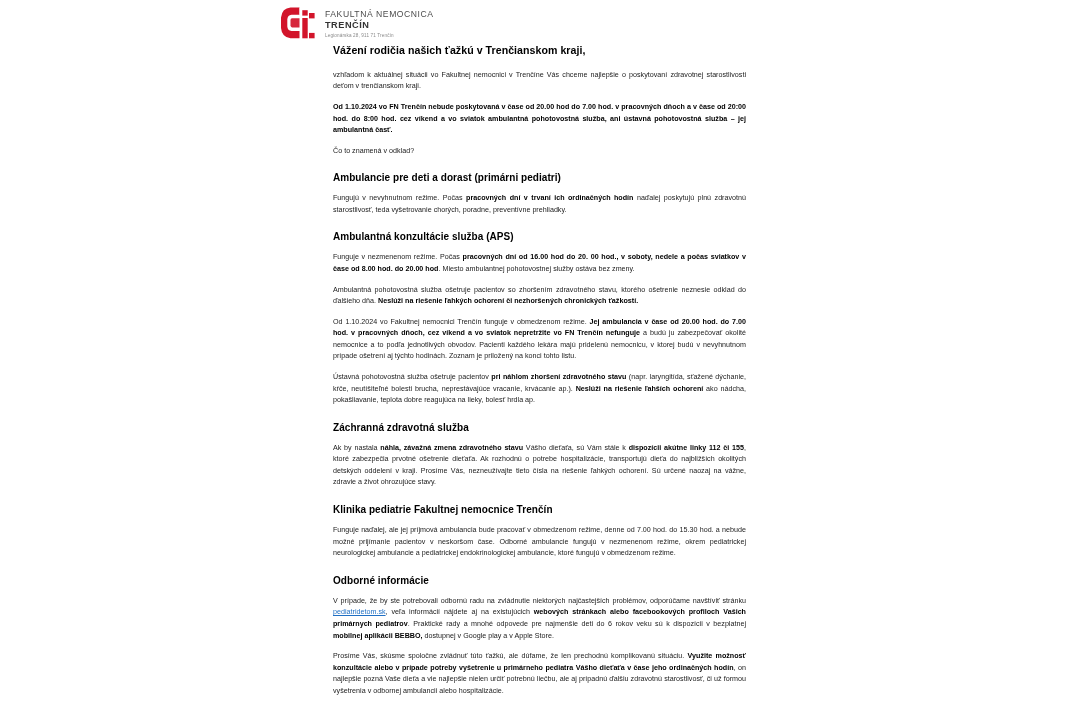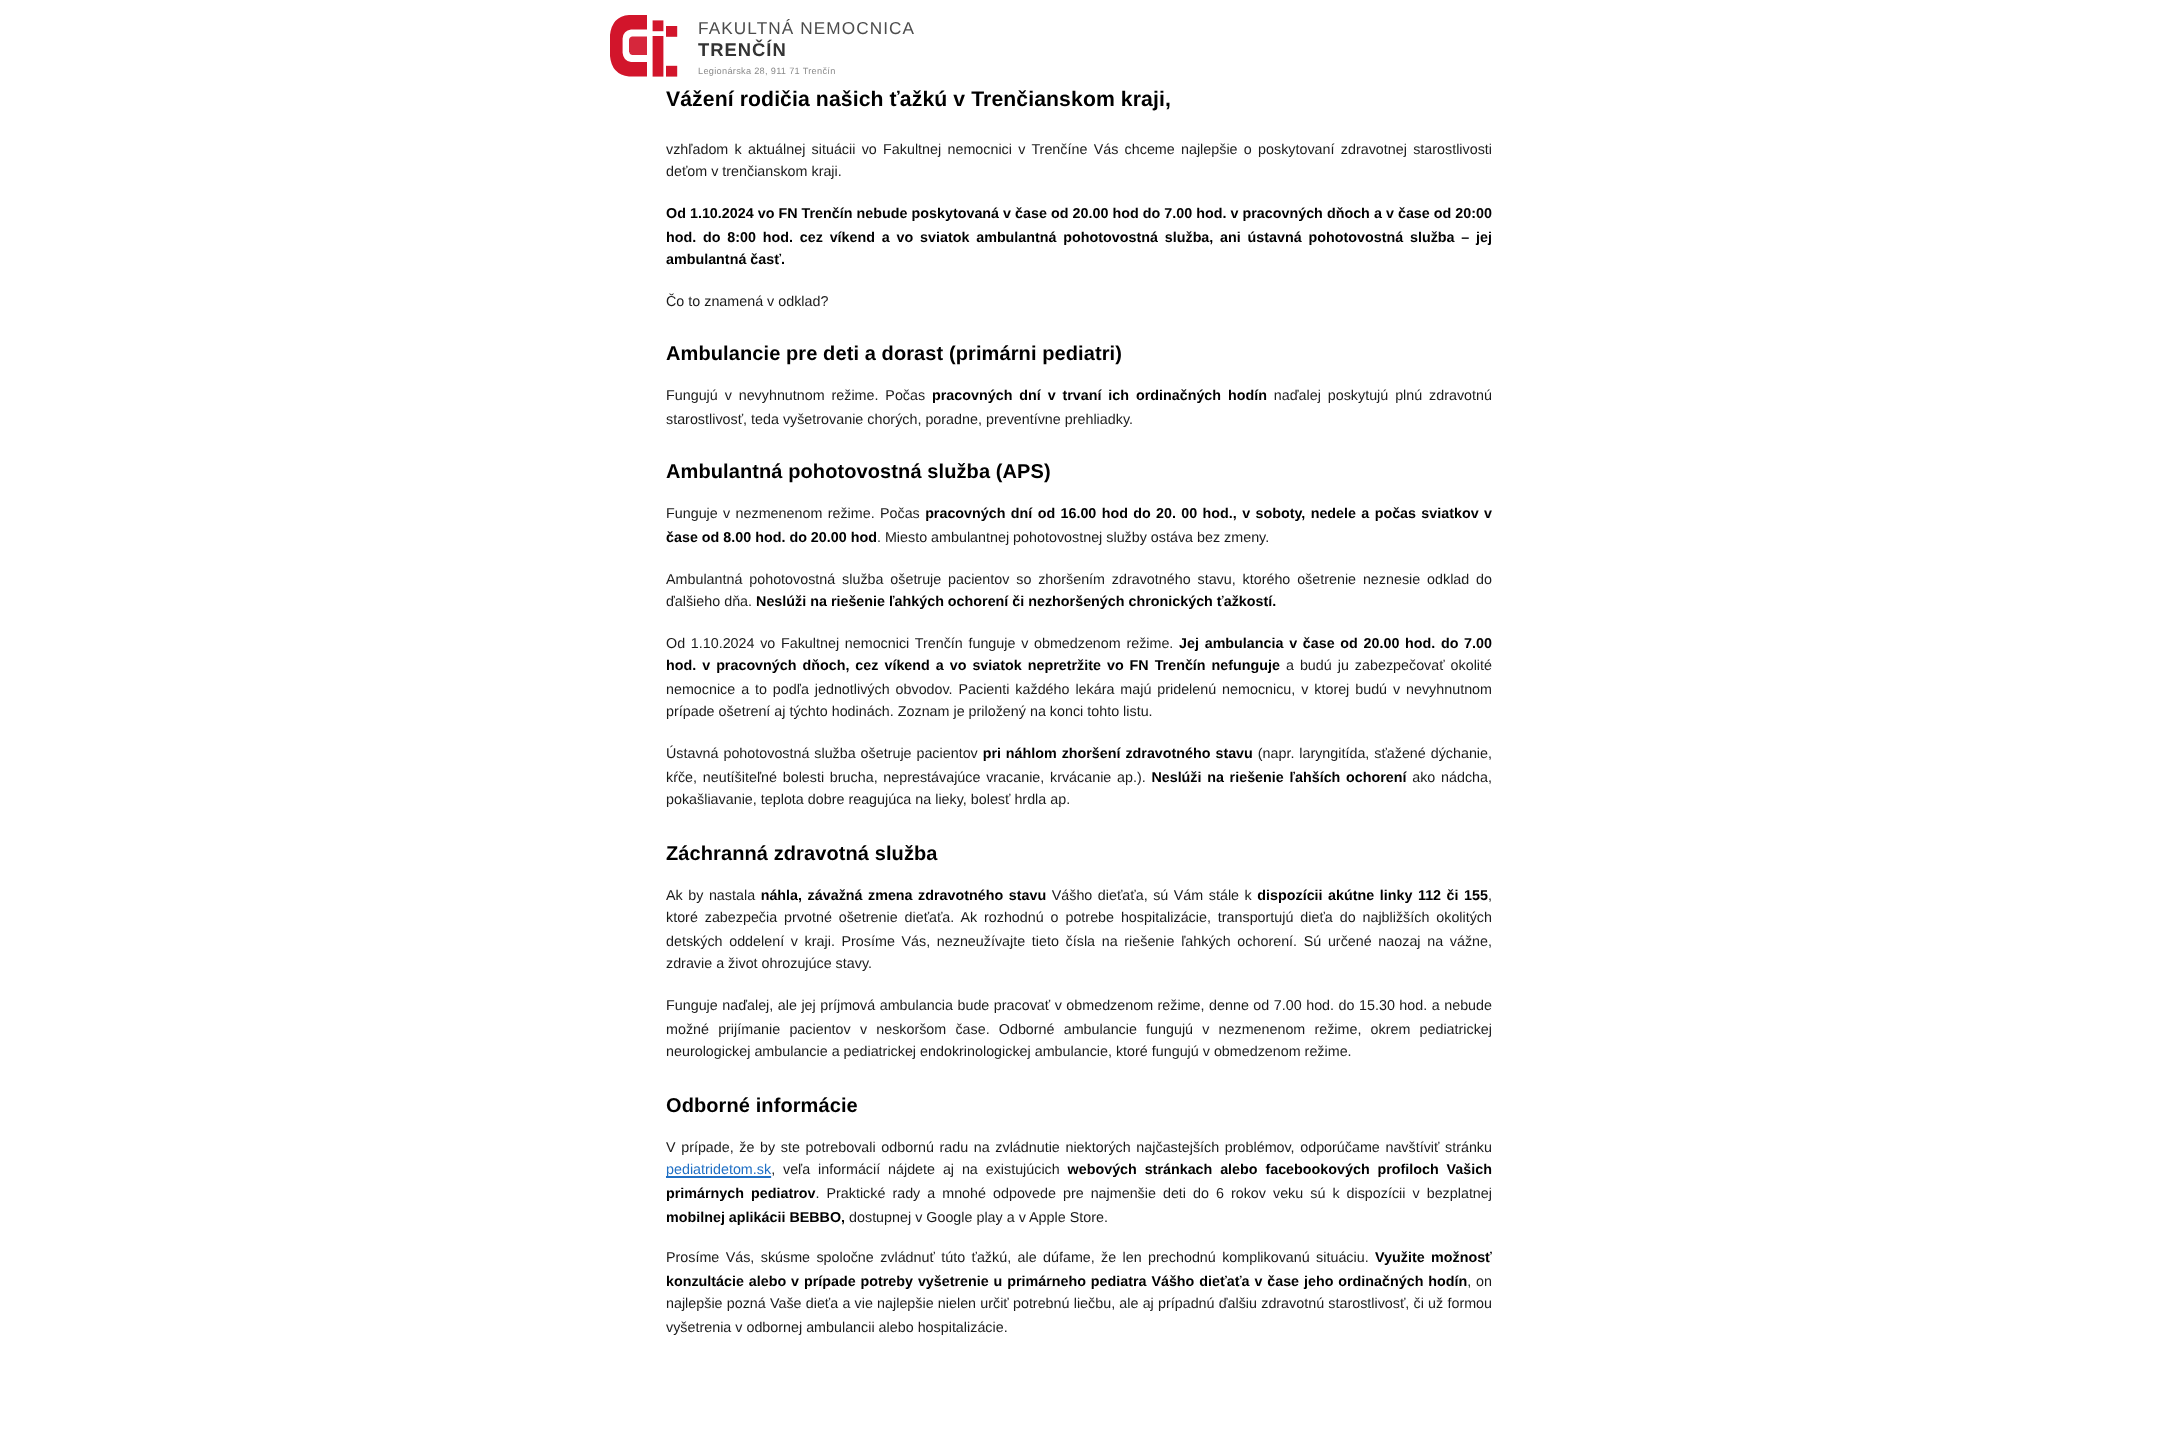--- a/index.html
+++ b/index.html
@@ -19,21 +19,21 @@
   .page {
     position: relative;
     width: 1080px;
     height: 720px;
     background: #ffffff;
   }
 
   
   .letterhead {
     position: absolute;
-    left: 304px;
+    left: 280px;
     top: 6px;
     display: flex;
     align-items: center;
     gap: 9px;
   }
   .logo-mark {
     width: 36px;
     height: 34px;
     flex: 0 0 auto;
     display: block;
@@ -145,27 +145,28 @@
 
     <p class="para">
       <b>Od 1.10.2024  vo  FN Trenčín nebude poskytovaná v čase od 20.00 hod do  7.00 hod. v pracovných dňoch a v čase od 20:00 hod. do 8:00 hod. cez víkend a vo sviatok  ambulantná pohotovostná služba, ani ústavná pohotovostná služba – jej ambulantná časť.</b>
     </p>
 
     <p class="para tight">Čo to znamená v odklad?</p>
 
     <div id="sections-host">
         <h2 class="section-heading">Ambulancie pre deti a dorast (primárni pediatri)</h2>
         <p class="para"><span>Fungujú v nevyhnutnom režime. Počas </span><b>pracovných dní v trvaní ich ordinačných hodín</b><span> naďalej poskytujú plnú zdravotnú starostlivosť, teda vyšetrovanie chorých, poradne, preventívne prehliadky.</span></p>
-        <h2 class="section-heading">Ambulantná pohotovostná služba (APS)</h2>
+        <h2 class="section-heading">Ambulantná konzultácie služba (APS)</h2>
         <p class="para"><span>Funguje v nezmenenom režime. Počas </span><b>pracovných dní  od 16.00 hod do  20. 00 hod., v soboty, nedele a počas sviatkov v čase od 8.00 hod. do 20.00 hod</b><span>. Miesto ambulantnej  pohotovostnej služby ostáva bez zmeny.</span></p>
         <p class="para"><span>Ambulantná pohotovostná služba ošetruje pacientov  so zhoršením zdravotného stavu, ktorého ošetrenie neznesie odklad do ďalšieho dňa. </span><b>Neslúži na riešenie  ľahkých ochorení či nezhoršených chronických ťažkostí.</b></p>
         <p class="para"><span>Od 1.10.2024  vo Fakultnej nemocnici Trenčín funguje v obmedzenom režime.  </span><b>Jej ambulancia v čase od 20.00 hod. do 7.00 hod. v pracovných dňoch, cez víkend a vo sviatok nepretržite vo FN Trenčín nefunguje</b><span> a budú ju zabezpečovať okolité nemocnice a to podľa jednotlivých obvodov. Pacienti každého lekára majú pridelenú nemocnicu, v ktorej budú v nevyhnutnom prípade ošetrení  aj týchto hodinách. Zoznam je priložený na konci tohto listu.</span></p>
         <p class="para"><span>Ústavná pohotovostná služba ošetruje pacientov  </span><b>pri náhlom zhoršení  zdravotného stavu</b><span> (napr. laryngitída, sťažené dýchanie, kŕče, neutíšiteľné bolesti brucha,   neprestávajúce vracanie, krvácanie ap.).  </span><b>Neslúži na riešenie ľahších ochorení</b><span> ako nádcha, pokašliavanie, teplota dobre reagujúca na lieky, bolesť hrdla ap.</span></p>
         <h2 class="section-heading">Záchranná zdravotná služba</h2>
         <p class="para"><span>Ak by nastala </span><b>náhla, závažná  zmena zdravotného stavu</b><span> Vášho dieťaťa, sú Vám stále k </span><b>dispozícii akútne linky 112 či 155</b><span>, ktoré  zabezpečia prvotné ošetrenie dieťaťa. Ak rozhodnú o potrebe hospitalizácie, transportujú dieťa do najbližších okolitých detských oddelení v kraji. Prosíme Vás, nezneužívajte tieto čísla na riešenie ľahkých ochorení. Sú určené naozaj na vážne, zdravie a život ohrozujúce stavy.</span></p>
+        <h2 class="section-heading">Klinika pediatrie Fakultnej nemocnice Trenčín</h2>
         <p class="para"><span>Funguje  naďalej, ale jej  príjmová ambulancia bude pracovať v obmedzenom režime, denne  od 7.00 hod. do  15.30 hod. a nebude možné prijímanie pacientov v neskoršom čase.  Odborné ambulancie  fungujú v nezmenenom režime, okrem pediatrickej  neurologickej  ambulancie  a pediatrickej  endokrinologickej  ambulancie,  ktoré  fungujú  v obmedzenom režime.</span></p>
         <h2 class="section-heading">Odborné informácie</h2>
         <p class="para"><span>V prípade, že by ste potrebovali odbornú radu na zvládnutie niektorých najčastejších problémov, odporúčame navštíviť stránku </span><a class="inline-link" href="#">pediatridetom.sk</a><span>, veľa informácií nájdete aj na existujúcich </span><b>webových stránkach alebo facebookových profiloch Vašich primárnych pediatrov</b><span>. Praktické rady a mnohé odpovede pre najmenšie deti do 6 rokov veku sú k dispozícii  v bezplatnej </span><b>mobilnej aplikácii BEBBO,</b><span> dostupnej v Google play a v Apple Store.</span></p>
         <p class="para"><span>Prosíme Vás, skúsme spoločne zvládnuť túto ťažkú, ale dúfame, že len prechodnú  komplikovanú situáciu.  </span><b>Využite možnosť konzultácie alebo v prípade potreby vyšetrenie u primárneho pediatra Vášho dieťaťa   v čase jeho ordinačných hodín</b><span>, on najlepšie pozná Vaše dieťa a vie najlepšie nielen určiť potrebnú liečbu, ale aj prípadnú ďalšiu zdravotnú starostlivosť, či už formou vyšetrenia v odbornej ambulancii alebo hospitalizácie.</span></p>
       </div>
 
   </div>
 </div>
 
 </body></html>

